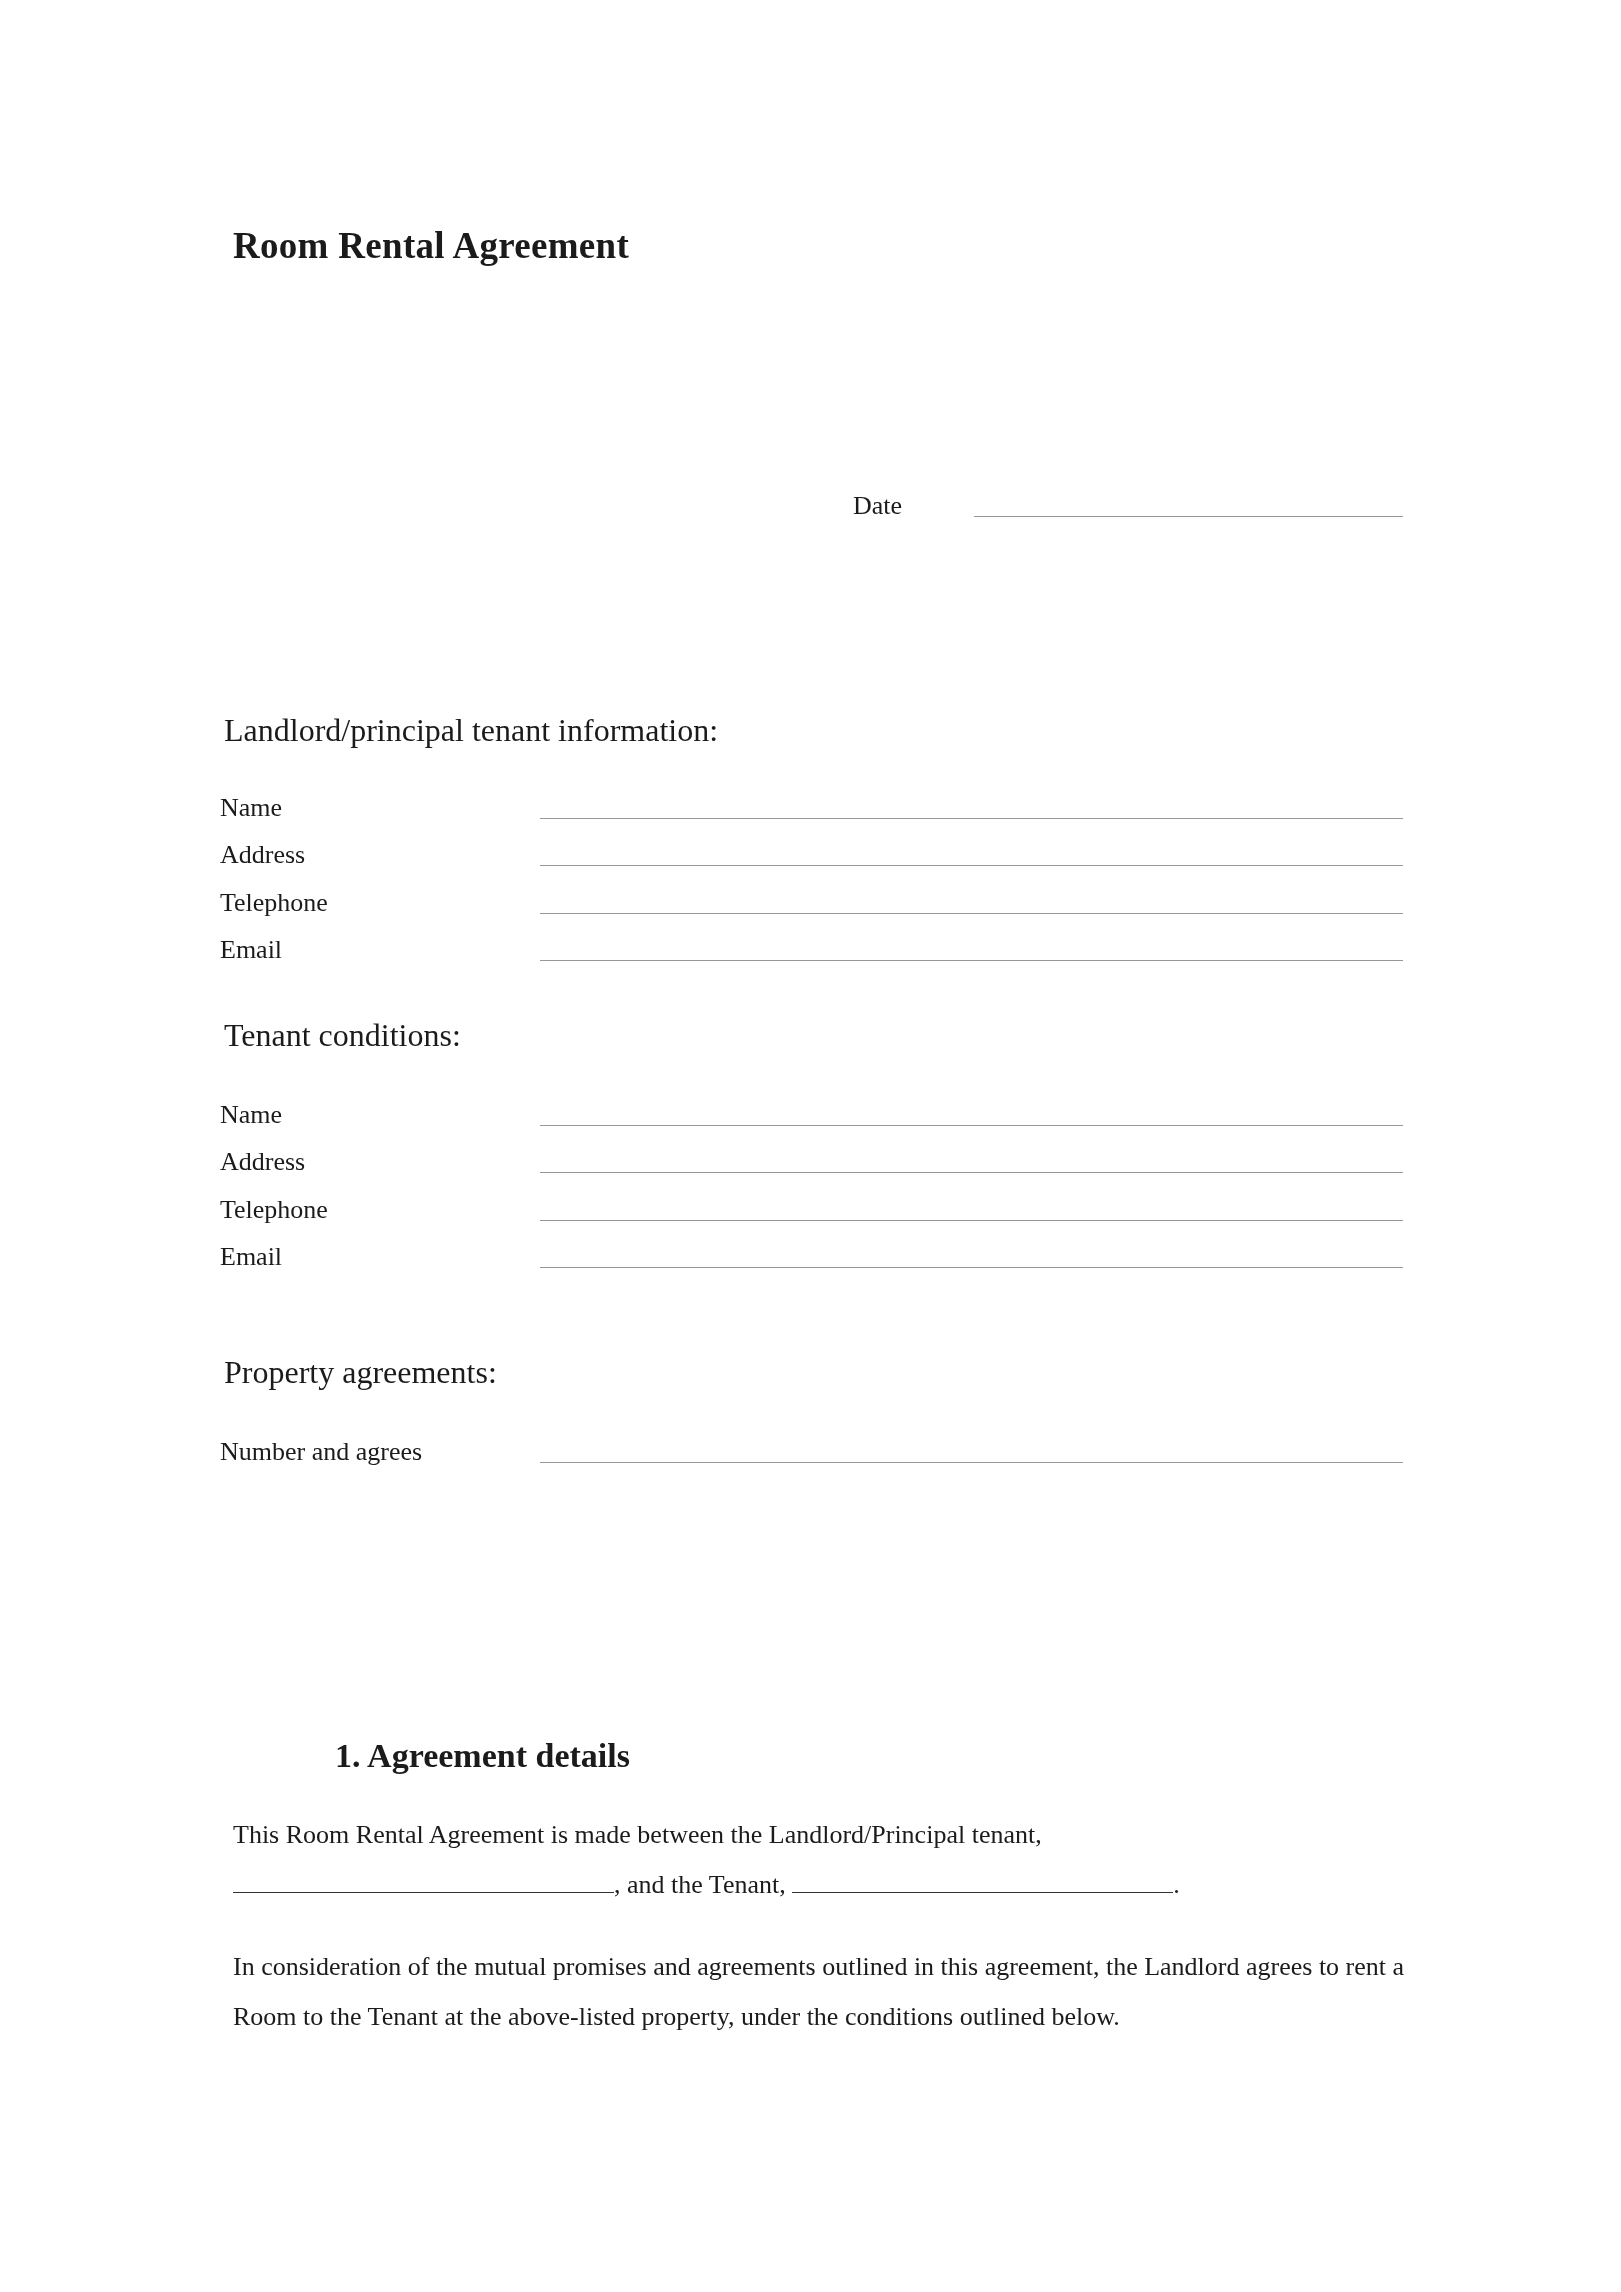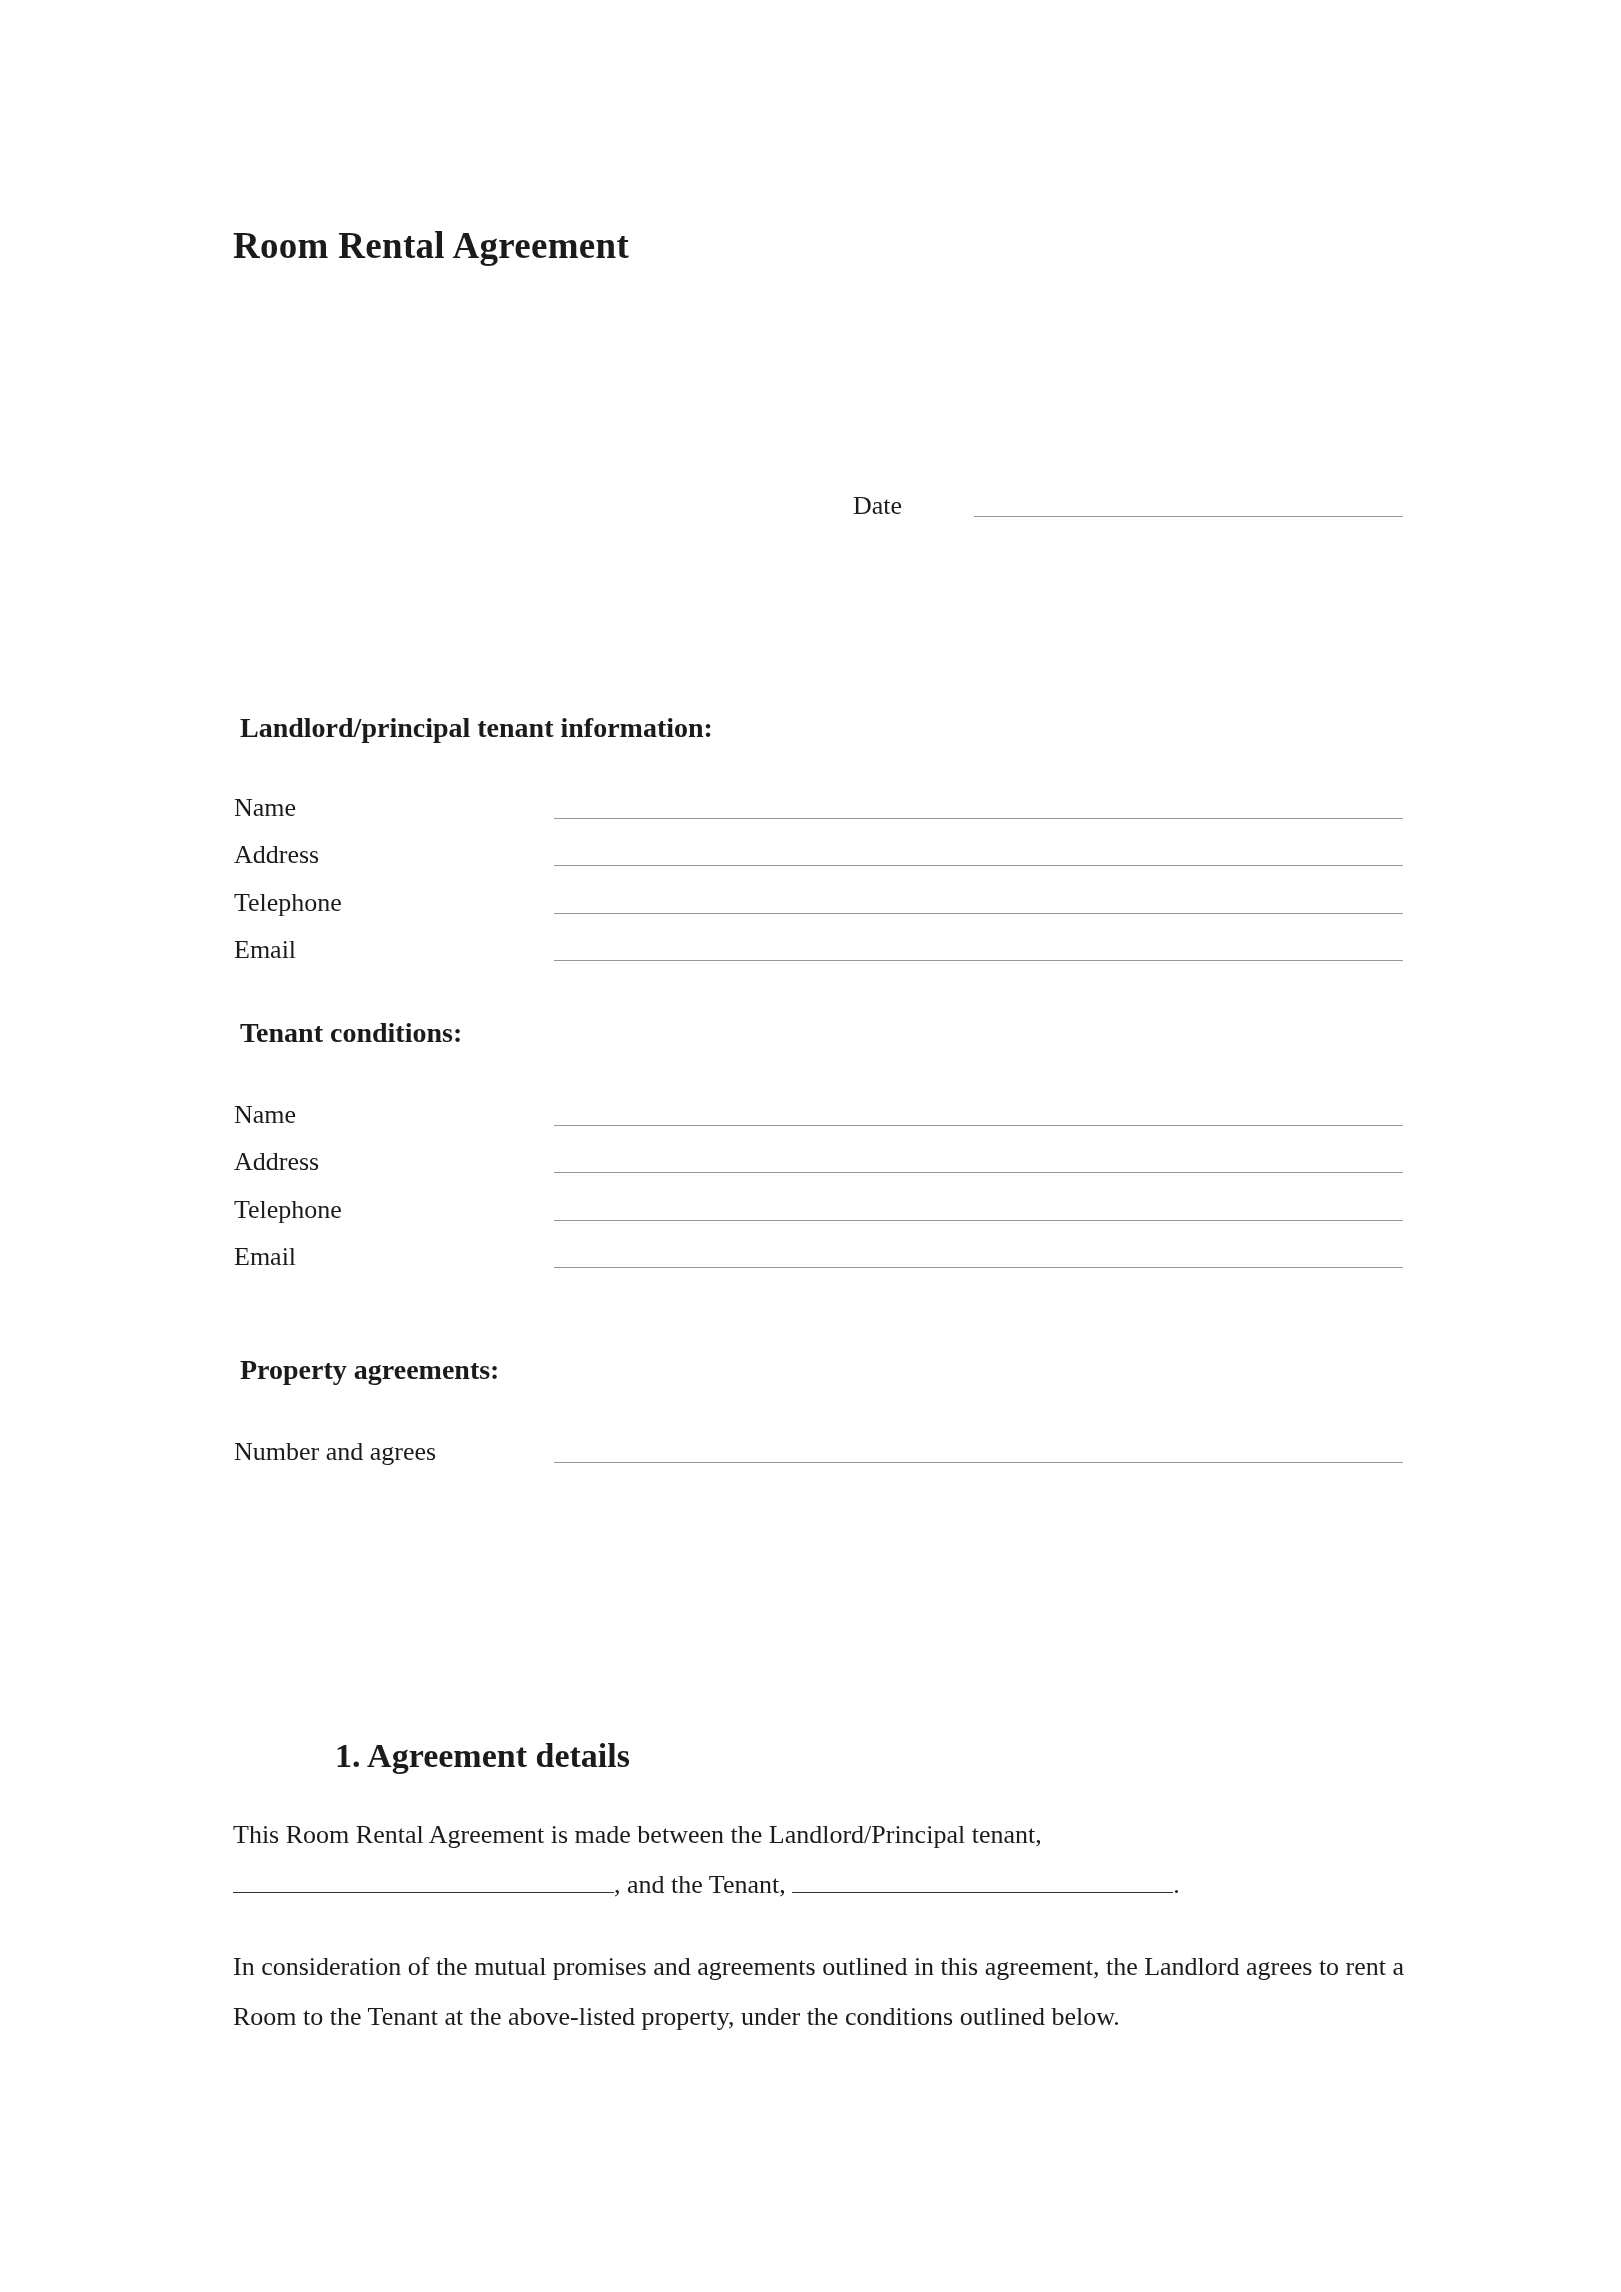--- a/index.html
+++ b/index.html
@@ -45,28 +45,28 @@
     flex: 1;
     border-bottom: 1.8px solid #979797;
     align-self: flex-end;
     margin-bottom: 4.5px;
     min-height: 0.9px;
   }
   .date-line { margin-left: 72px; }
   
   .section-heading {
     position: absolute;
-    left: 240px;
-    font-size: 28px;
-    font-weight: 700;
+    left: 224px;
+    font-size: 32px;
+    font-weight: 400;
   }
   
   .field-row {
     position: absolute;
-    left: 234px;
+    left: 220px;
     right: 219px;
     display: flex;
     align-items: stretch;
   }
   .field-label {
     width: 320px;
     flex-shrink: 0;
     font-size: 26px;
   }
   

